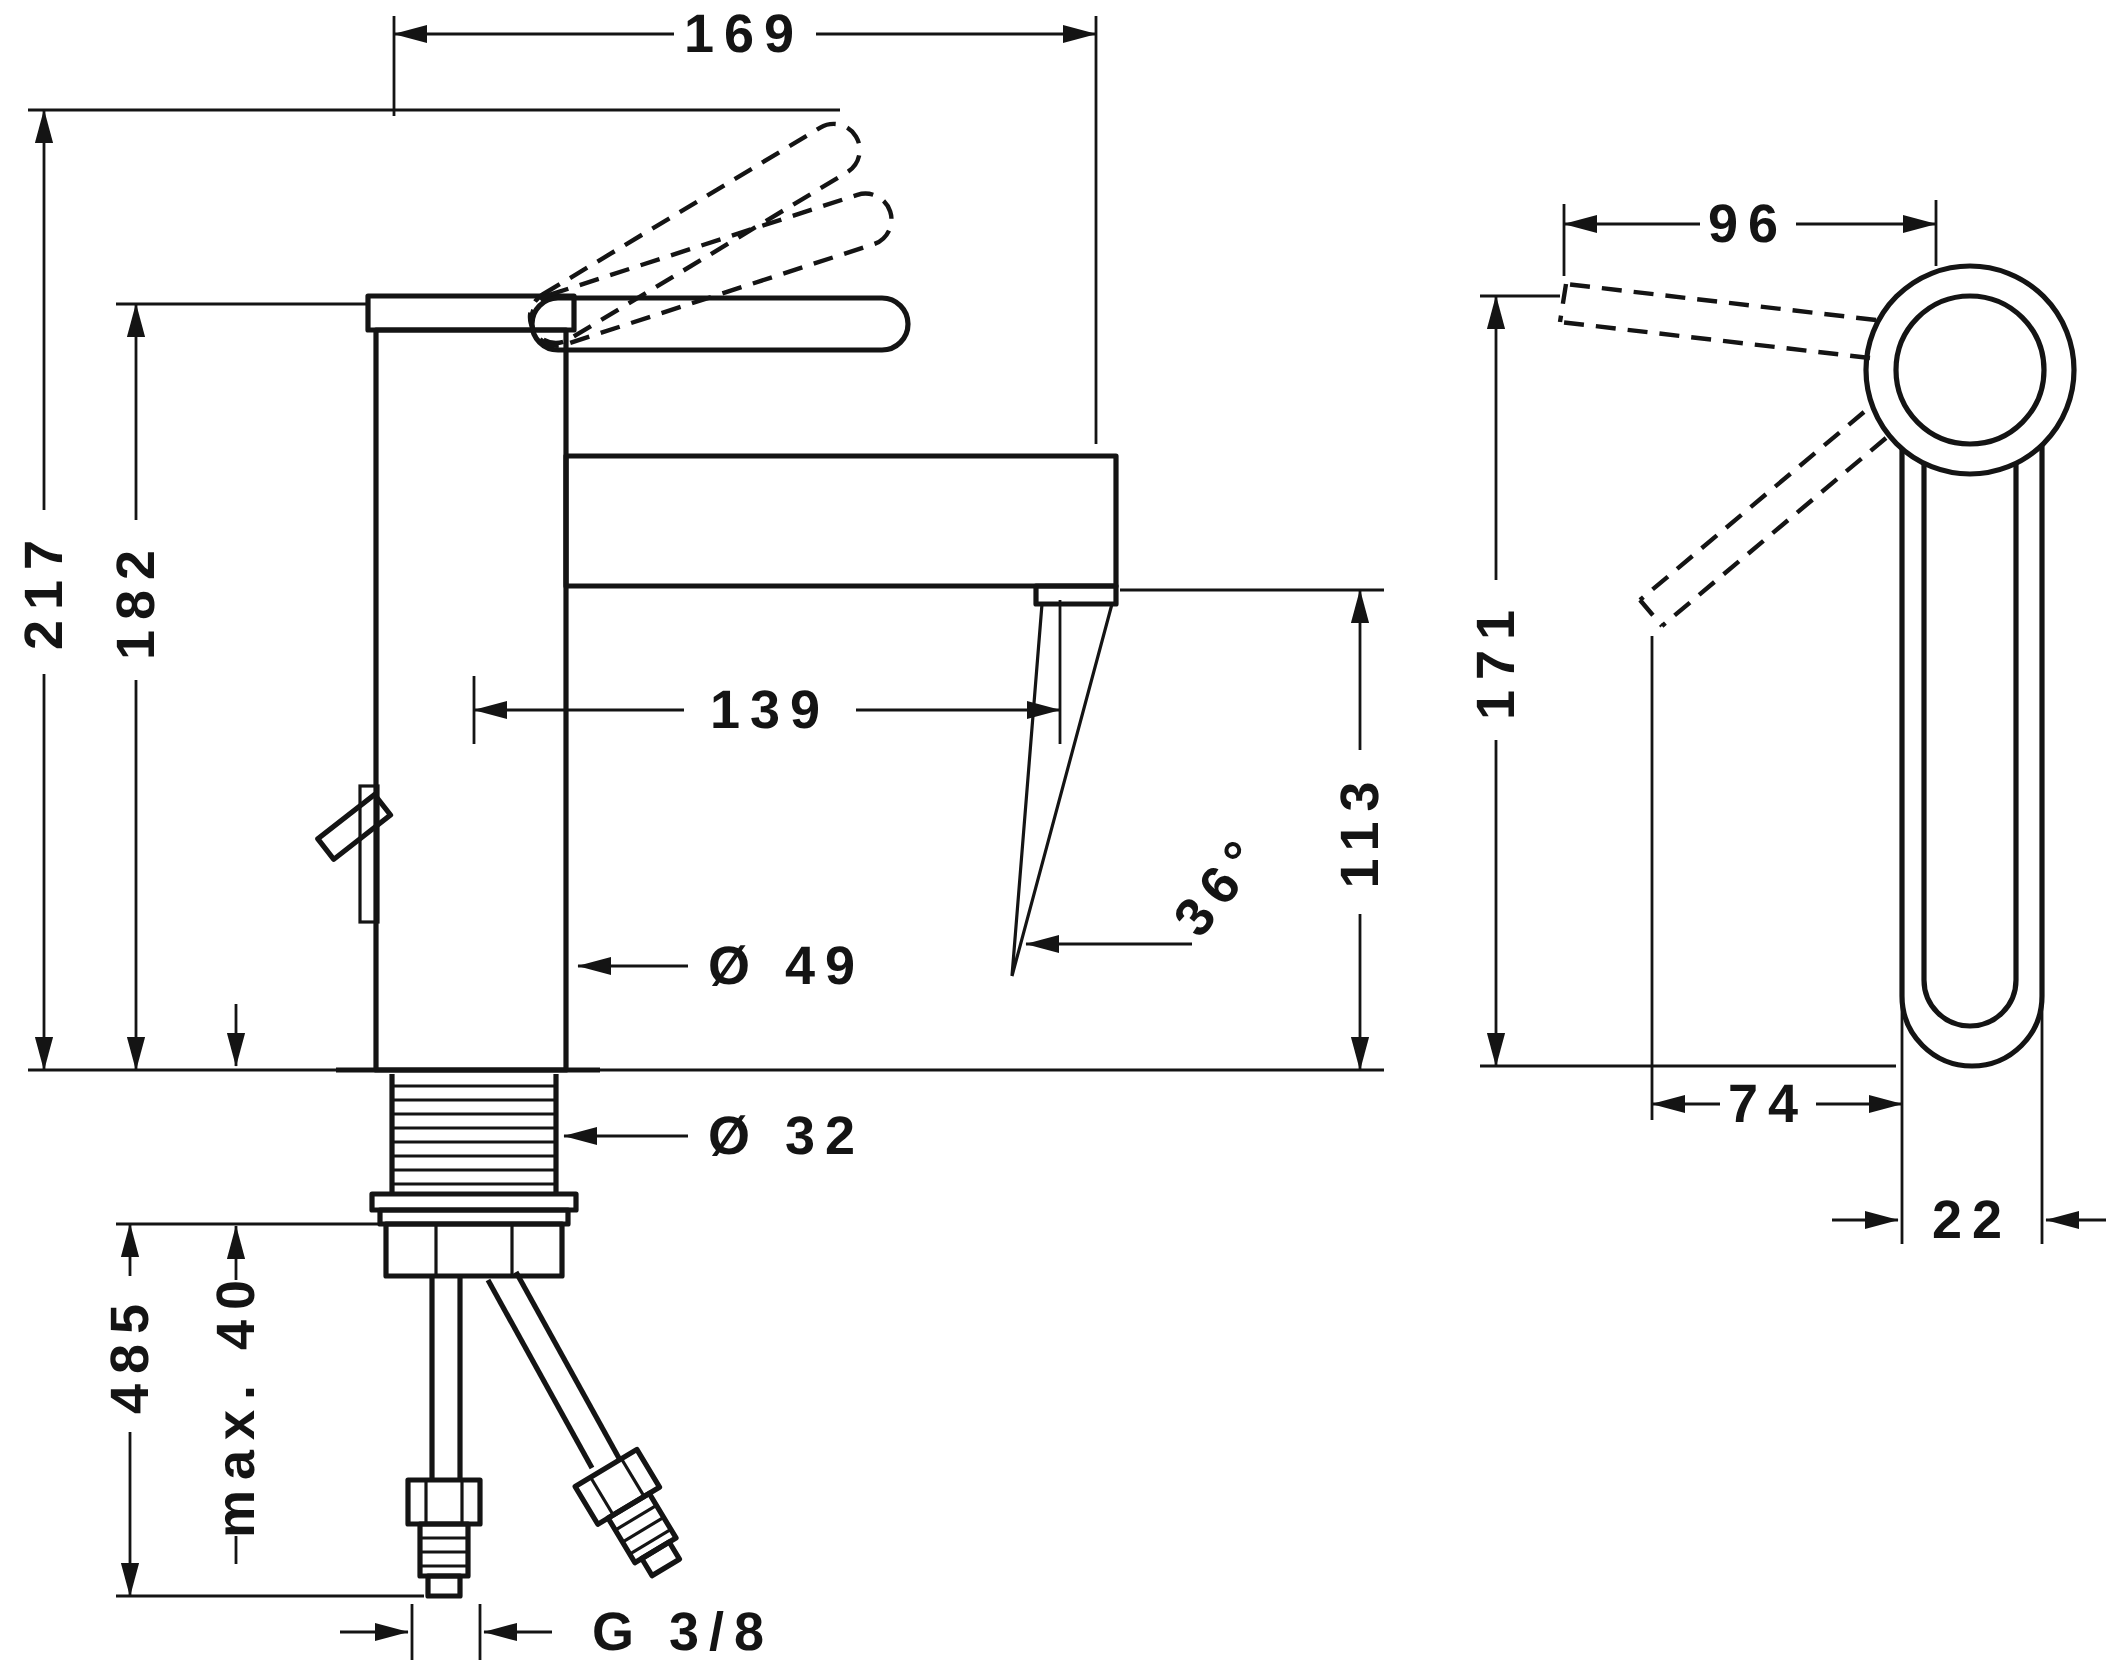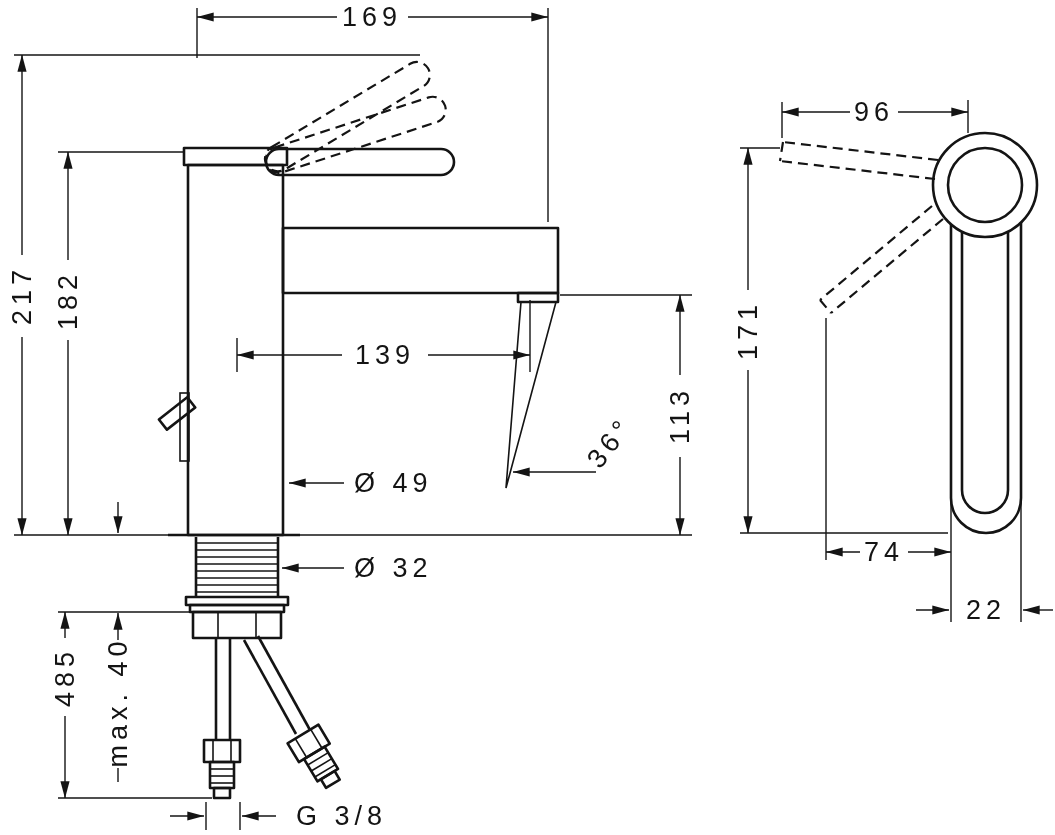--- a/index.html
+++ b/index.html
@@ -1,16 +1,16 @@
 <!DOCTYPE html>
 <html><head>
 <meta charset="utf-8">
 <style>
   html,body{margin:0;padding:0;background:#ffffff;}
-  .stage{width:1055px;height:835px;position:relative;background:#ffffff;overflow:hidden;}
+  .stage{width:1055px;height:835px;position:relative;background:#ffffff;overflow:hidden;font-weight:bold;}
   svg{display:block;}
   .obj{stroke:#141414;stroke-width:2.6;fill:none;stroke-linejoin:round;stroke-linecap:butt;}
   .obj-thin{stroke:#141414;stroke-width:1.6;fill:none;}
   .dash{stroke:#141414;stroke-width:2.2;fill:none;stroke-dasharray:10 6;}
   .dim{stroke:#141414;stroke-width:1.4;fill:none;}
   text.dim-label{font-family:"Liberation Sans","DejaVu Sans",sans-serif;font-size:27px;
        letter-spacing:5px;fill:#141414;stroke:none;}
 </style>
 </head>
 <body>

